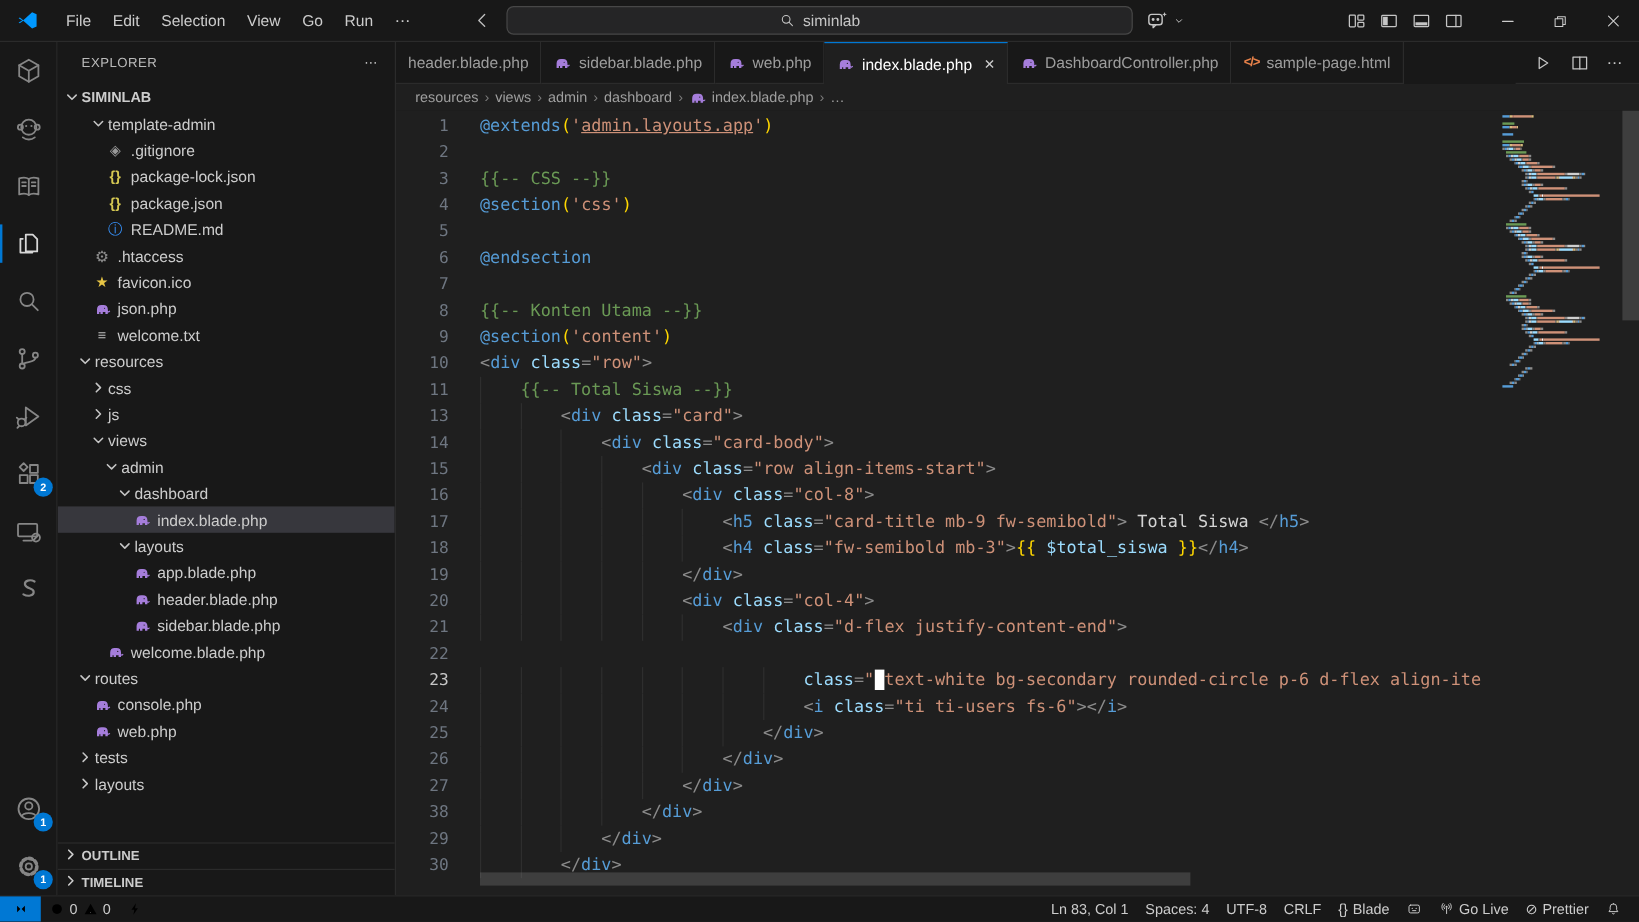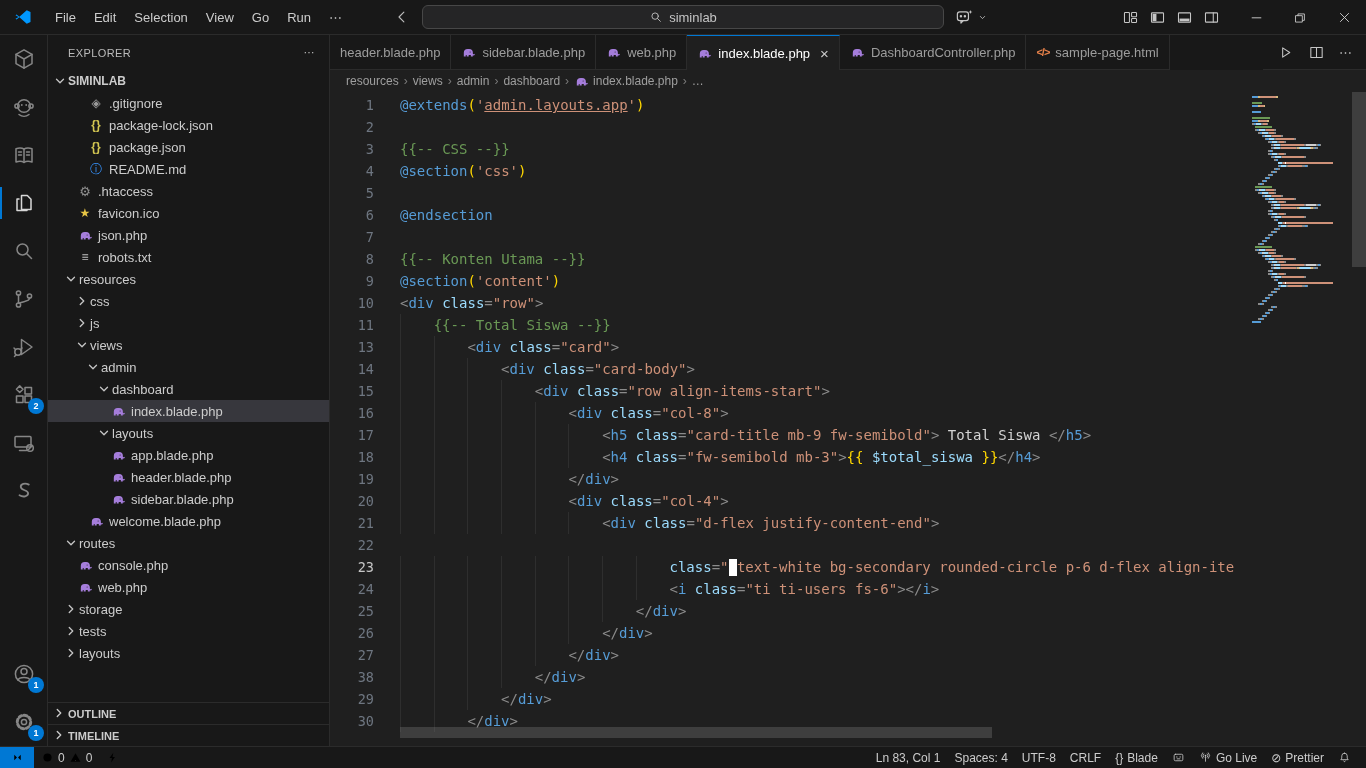--- a/index.html
+++ b/index.html
@@ -382,20 +382,28 @@
     </div>
     <div class="tree" id="tree">
         <div class="trow root" style="padding-left:4px">
   <span class="chev">
             <svg class="ic " width="14" height="14">
               <use href="#chevTd"></use>
             </svg>
           </span>
           <span>SIMINLAB</span>
         </div>
+        <div class="trow" style="padding-left:26px">
+          <span class="chev">
+            <svg class="ic " width="14" height="14">
+              <use href="#chevTd"></use>
+            </svg>
+          </span>
+          <span>template-admin</span>
+        </div>
         <div class="trow" style="padding-left:39px">
           <span class="ficon" style="color:#9a9a9a;font-weight:normal">◈</span>
           <span>.gitignore</span>
         </div>
         <div class="trow" style="padding-left:39px">
           <span class="ficon" style="color:#d4c752">{}</span>
           <span>package-lock.json</span>
         </div>
         <div class="trow" style="padding-left:39px">
           <span class="ficon" style="color:#d4c752">{}</span>
@@ -416,21 +424,21 @@
         <div class="trow" style="padding-left:28px">
           <span class="ficon">
             <svg class="ic el" width="15" height="15">
               <use href="#elephant"></use>
             </svg>
           </span>
           <span>json.php</span>
         </div>
         <div class="trow" style="padding-left:28px">
           <span class="ficon" style="color:#bfbfbf">≡</span>
-          <span>robots.txt</span>
+          <span>welcome.txt</span>
         </div>
         <div class="trow" style="padding-left:15px">
           <span class="chev">
             <svg class="ic " width="14" height="14">
               <use href="#chevTd"></use>
             </svg>
           </span>
           <span>resources</span>
         </div>
         <div class="trow" style="padding-left:26px">
@@ -537,28 +545,20 @@
           </span>
           <span>console.php</span>
         </div>
         <div class="trow" style="padding-left:28px">
           <span class="ficon">
             <svg class="ic el" width="15" height="15">
               <use href="#elephant"></use>
             </svg>
           </span>
           <span>web.php</span>
-        </div>
-        <div class="trow" style="padding-left:15px">
-          <span class="chev">
-            <svg class="ic " width="14" height="14">
-              <use href="#chevTr"></use>
-            </svg>
-          </span>
-          <span>storage</span>
         </div>
         <div class="trow" style="padding-left:15px">
           <span class="chev">
             <svg class="ic " width="14" height="14">
               <use href="#chevTr"></use>
             </svg>
           </span>
           <span>tests</span>
         </div>
         <div class="trow" style="padding-left:15px">

